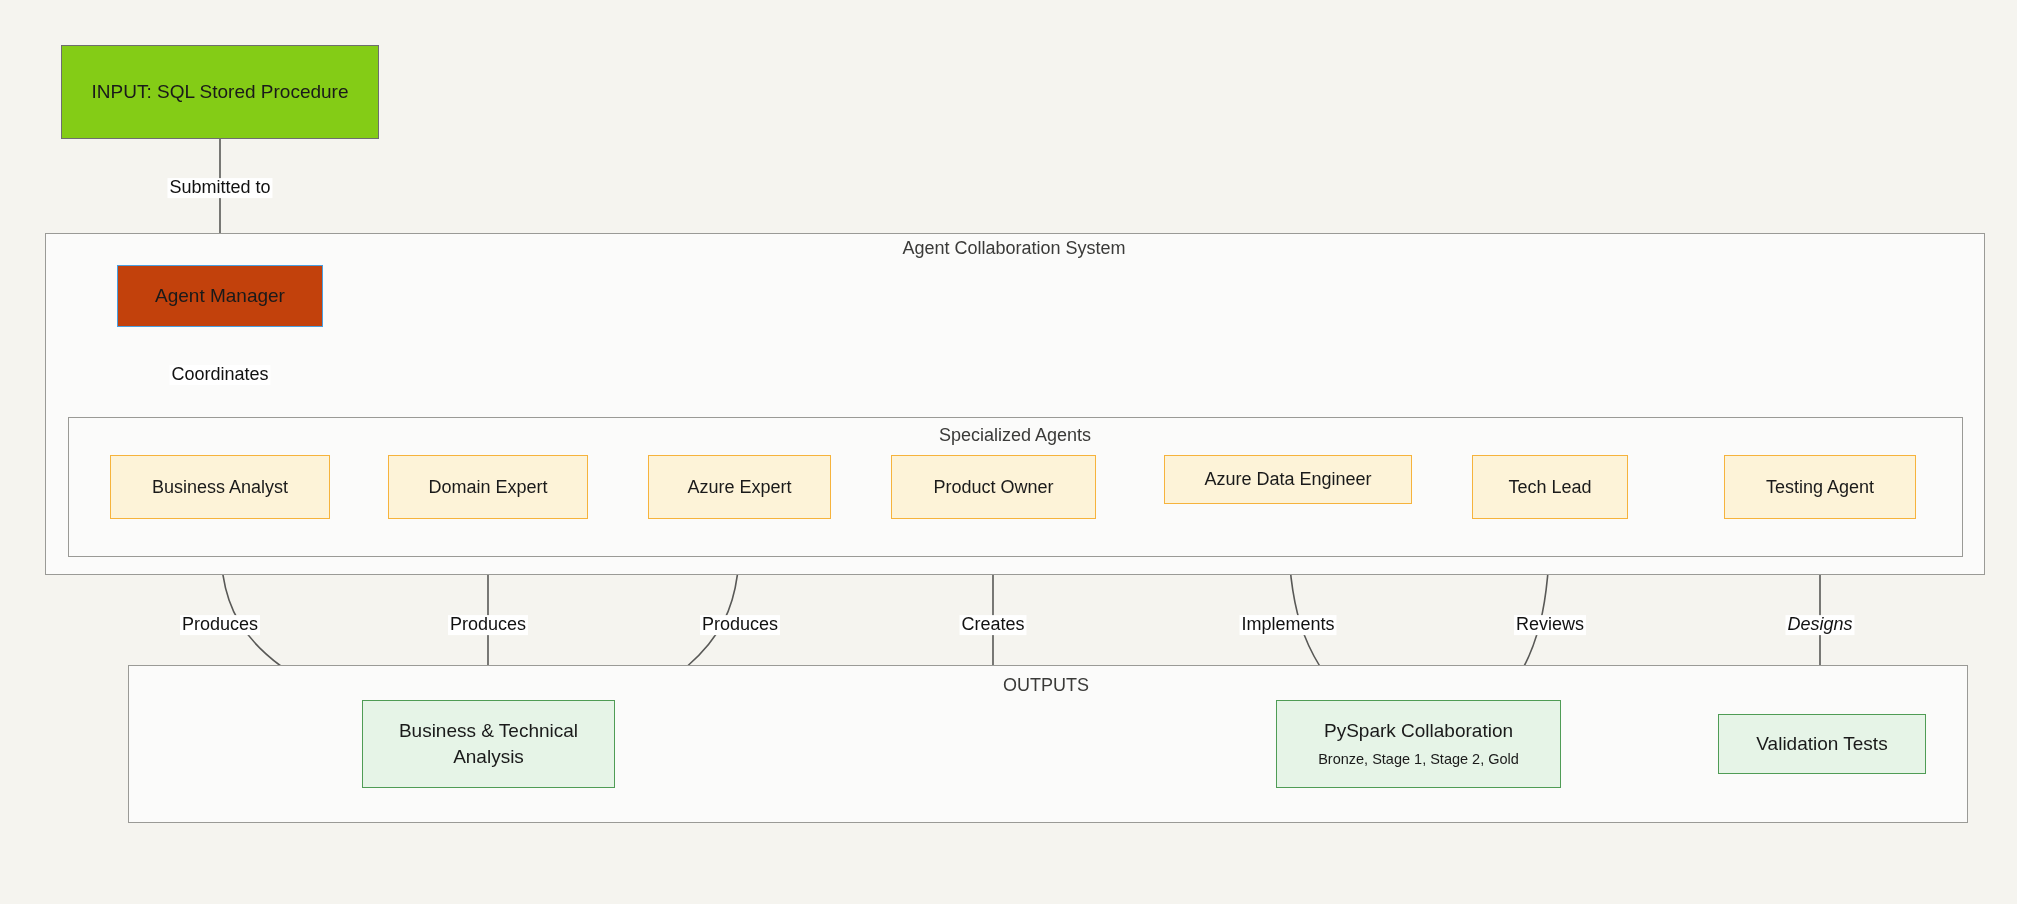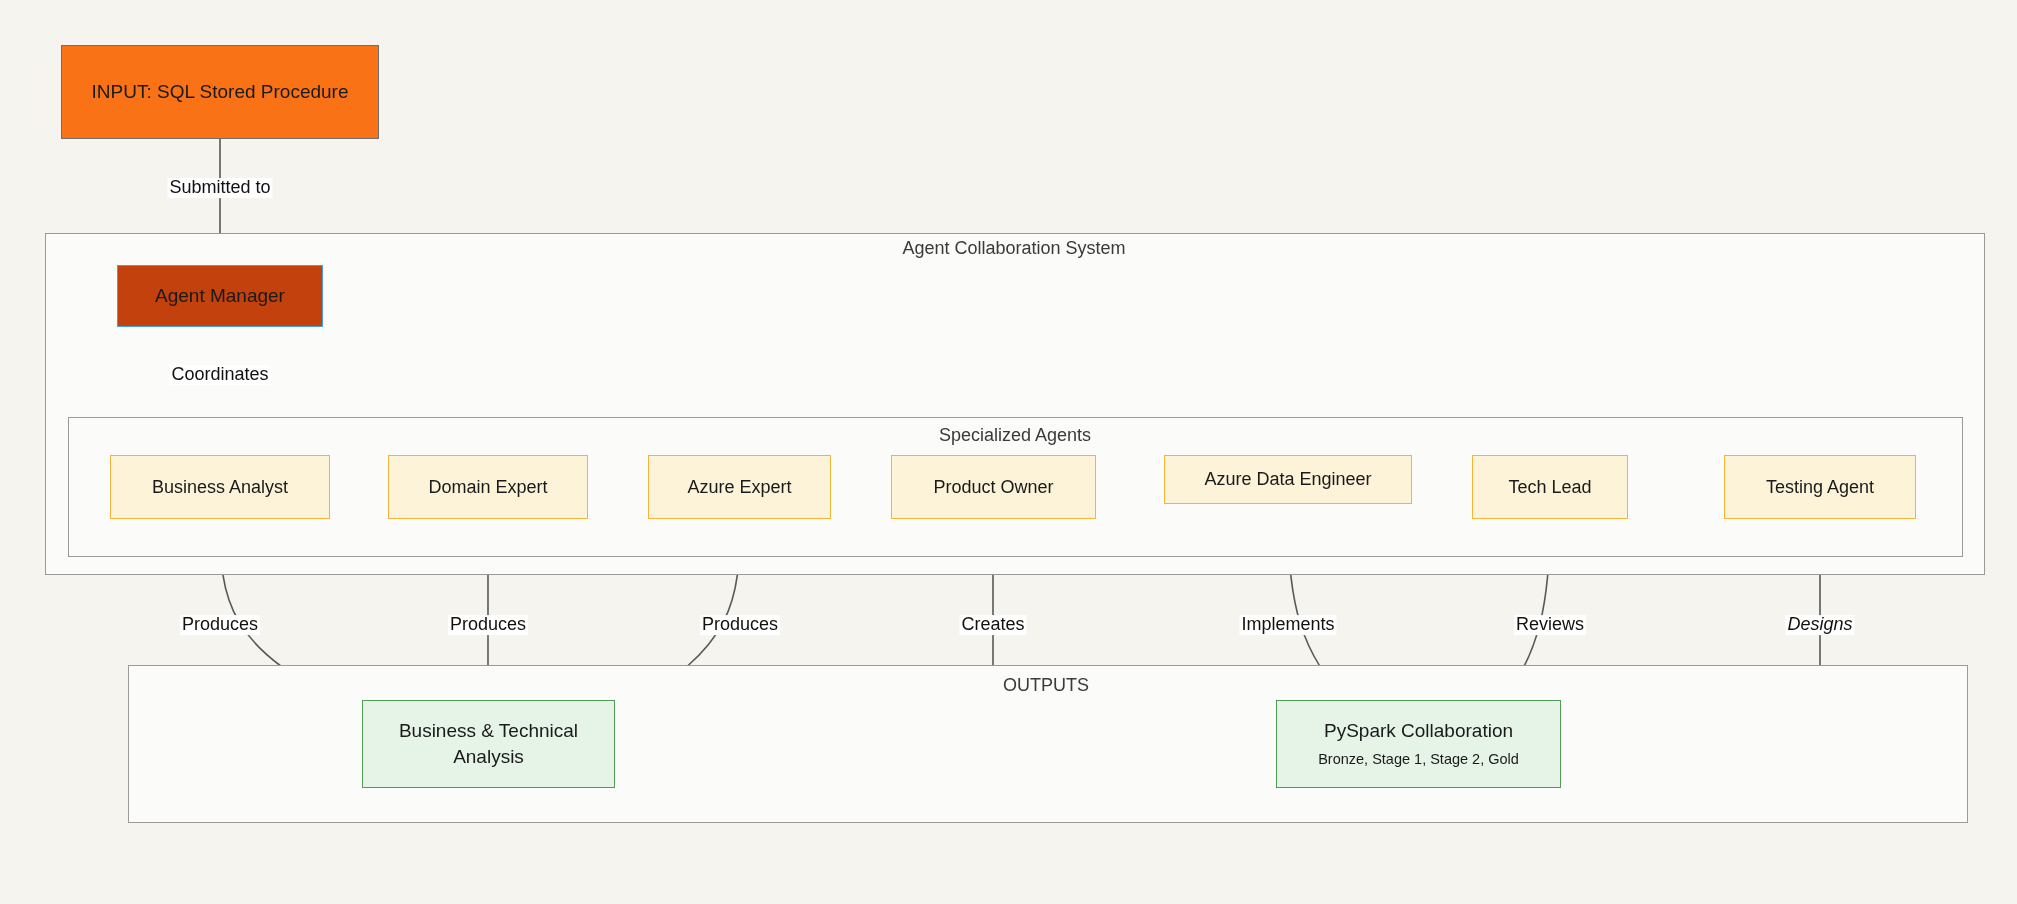--- a/index.html
+++ b/index.html
@@ -26,21 +26,21 @@
     position: absolute;
     box-sizing: border-box;
     display: flex;
     flex-direction: column;
     align-items: center;
     justify-content: center;
     text-align: center;
     line-height: 1.35;
   }
   .node-input {
-    background: #f97316;
+    background: #84cc16;
     border: 1.6px solid #6e6e6e;
     color: #1a1a1a;
     font-size: 19px;
   }
   .node-manager {
     background: #c2410c;
     border: 1.6px solid #4a9fe0;
     color: #1a1a1a;
     font-size: 19px;
   }
@@ -163,20 +163,23 @@
   <div class="cluster" style="left:128px; top:665px; width:1840px; height:158px;"></div>
   <div class="cluster-label" style="left:1046px; top:675px;">OUTPUTS</div>
 
   <div class="node node-output" style="left:362px; top:700px; width:253px; height:88px;">
     <span>Business &amp; Technical Analysis</span>
   </div>
   <div class="node node-output" style="left:1276px; top:700px; width:285px; height:88px;">
     <span>PySpark Collaboration</span>
     <span class="node-sub">Bronze, Stage 1, Stage 2, Gold</span>
   </div>
+  <div class="node node-output" style="left:1718px; top:714px; width:208px; height:60px;">
+    <span>Validation Tests</span>
+  </div>
 
   <div class="edge-label" style="left:220px; top:188px;">Submitted to</div>
   <div class="edge-label" style="left:220px; top:375px;">Coordinates</div>
   <div class="edge-label" style="left:220px; top:625px;">Produces</div>
   <div class="edge-label" style="left:488px; top:625px;">Produces</div>
   <div class="edge-label" style="left:740px; top:625px;">Produces</div>
   <div class="edge-label" style="left:993px; top:625px;">Creates</div>
   <div class="edge-label" style="left:1288px; top:625px;">Implements</div>
   <div class="edge-label" style="left:1550px; top:625px;">Reviews</div>
   <div class="edge-label" style="left:1820px; top:625px;font-style:italic;">Designs</div>

